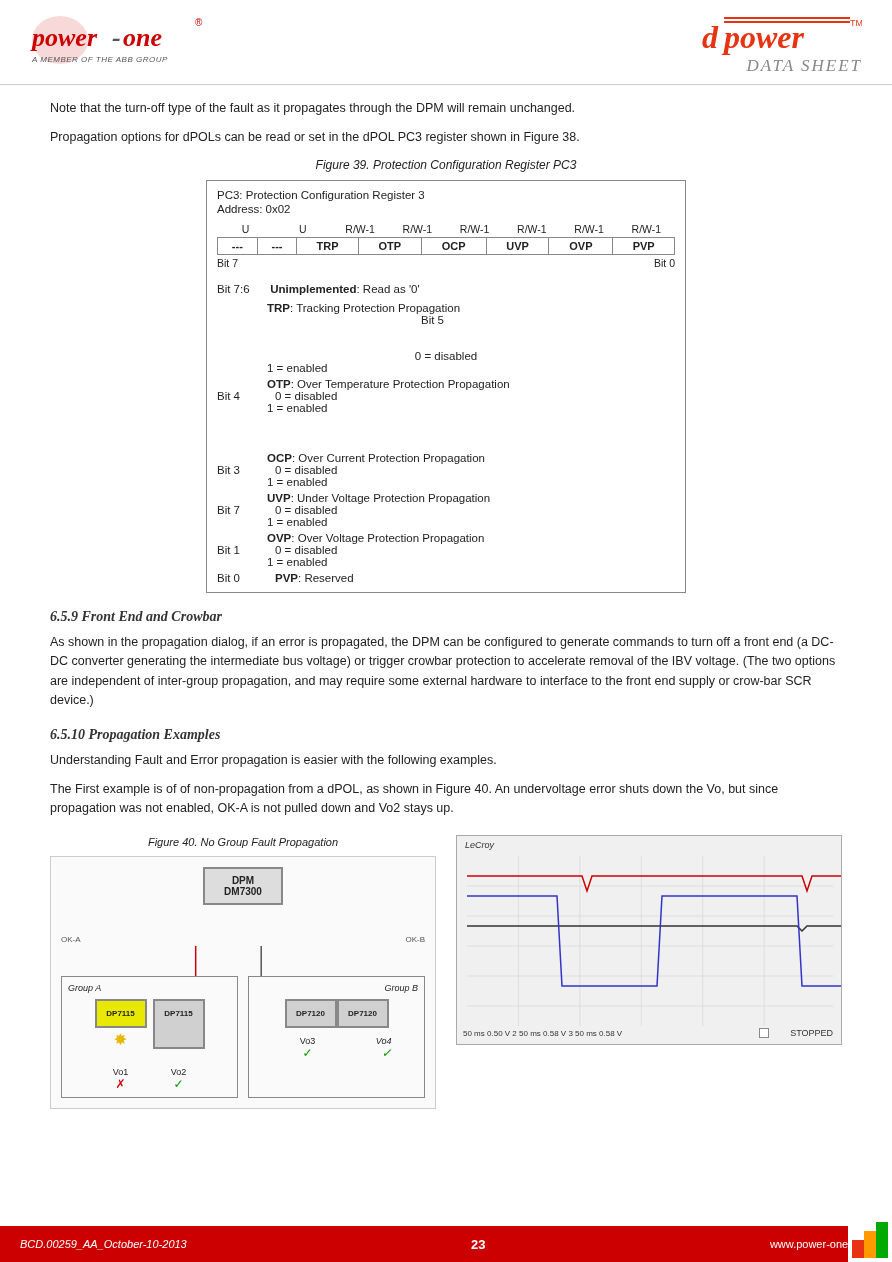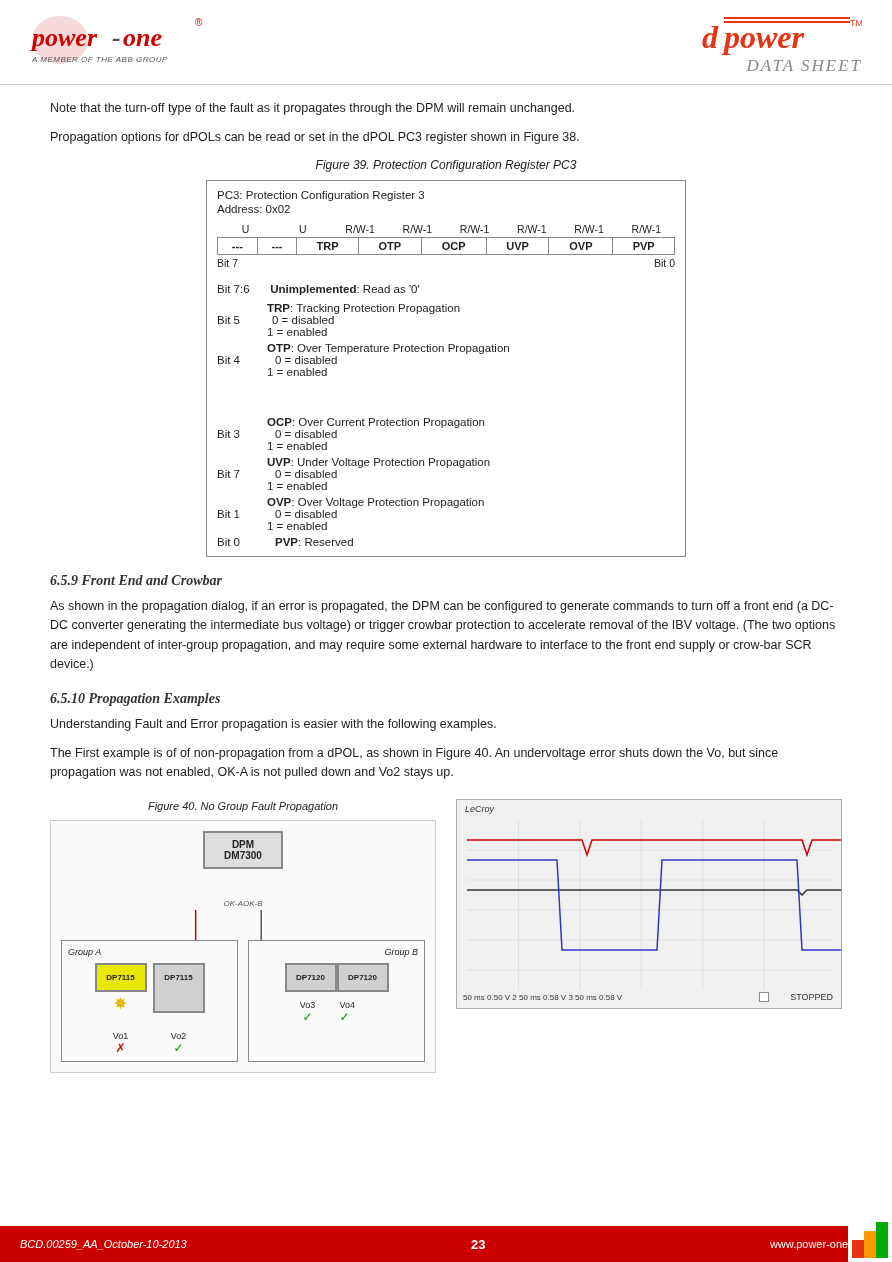--- a/index.html
+++ b/index.html
@@ -252,21 +252,21 @@
 
     <div style="margin-top:12px;">
 
       <div class="bit-line">
         <span style="display:inline-block;width:50px;font-size:11.5px;">Bit 7:6</span>
         <span style="font-weight:bold;font-size:11.5px;">Unimplemented</span><span style="font-size:11.5px;">: Read as '0'</span>
       </div>
 
       <div style="margin-top:4px;">
         <div style="margin-left:50px;font-size:11.5px;"><span style="font-weight:bold;">TRP</span>: Tracking Protection Propagation</div>
-        <div style="display:flex;gap:5px;align-items:flex-start;">
+        <div style="display:flex;gap:24px;align-items:center;flex-direction:column;">
           <span style="display:inline-block;width:50px;font-size:11.5px;">Bit 5</span>
           <span style="font-size:11.5px;">0 = disabled</span>
         </div>
         <div style="margin-left:50px;font-size:11.5px;">1 = enabled</div>
       </div>
 
       <div style="margin-top:4px;">
         <div style="margin-left:50px;font-size:11.5px;"><span style="font-weight:bold;">OTP</span>: Over Temperature Protection Propagation</div>
         <div style="display:flex;gap:8px;">
           <span style="display:inline-block;width:50px;font-size:11.5px;">Bit 4</span>
@@ -323,21 +323,21 @@
     <div class="figure-left">
       <div class="figure-caption">Figure 40. No Group Fault Propagation</div>
       <div class="block-diagram">
 
         <div style="display:flex;justify-content:center;margin-bottom:10px;">
           <div class="dpm-box">
             DPM<br>DM7300
           </div>
         </div>
 
-        <div style="display:flex;justify-content:center;font-size:8px;font-style:italic;color:#555;margin-bottom:2px;">
+        <div style="display:flex;justify-content:space-between;font-size:8px;color:#555;margin-bottom:2px;">
           <span>OK-A</span>
           <span>OK-B</span>
         </div>
 
         <svg width="100%" height="30" style="display:block;">
           <line x1="37%" y1="0" x2="37%" y2="30" stroke="#c00" stroke-width="1.5"></line>
           <line x1="55%" y1="0" x2="55%" y2="30" stroke="#555" stroke-width="1.5"></line>
         </svg>
 
         <div style="display:flex;gap:10px;">
@@ -369,21 +369,21 @@
             <div style="font-size:9px;font-style:italic;margin-bottom:6px;text-align:right;">Group B</div>
             <div style="display:flex;gap:0;justify-content:center;">
               <div style="border:2px solid #888;background:#d0d0d0;text-align:center;padding:8px 4px;font-size:8px;font-weight:bold;width:52px;">DP7120</div>
               <div style="border:2px solid #888;background:#d0d0d0;text-align:center;padding:8px 4px;font-size:8px;font-weight:bold;width:52px;">DP7120</div>
             </div>
             <div style="display:flex;gap:6px;justify-content:center;margin-top:8px;">
               <div style="width:52px;text-align:center;">
                 <div style="font-size:9px;">Vo3</div>
                 <div style="color:#090;font-size:12px;">✓</div>
               </div>
-              <div style="width:52px;text-align:left;">
+              <div style="width:52px;text-align:right;font-style:italic;">
                 <div style="font-size:9px;">Vo4</div>
                 <div style="color:#090;font-size:12px;">✓</div>
               </div>
             </div>
           </div>
         </div>
       </div>
     </div>
 
     <div class="figure-right">

